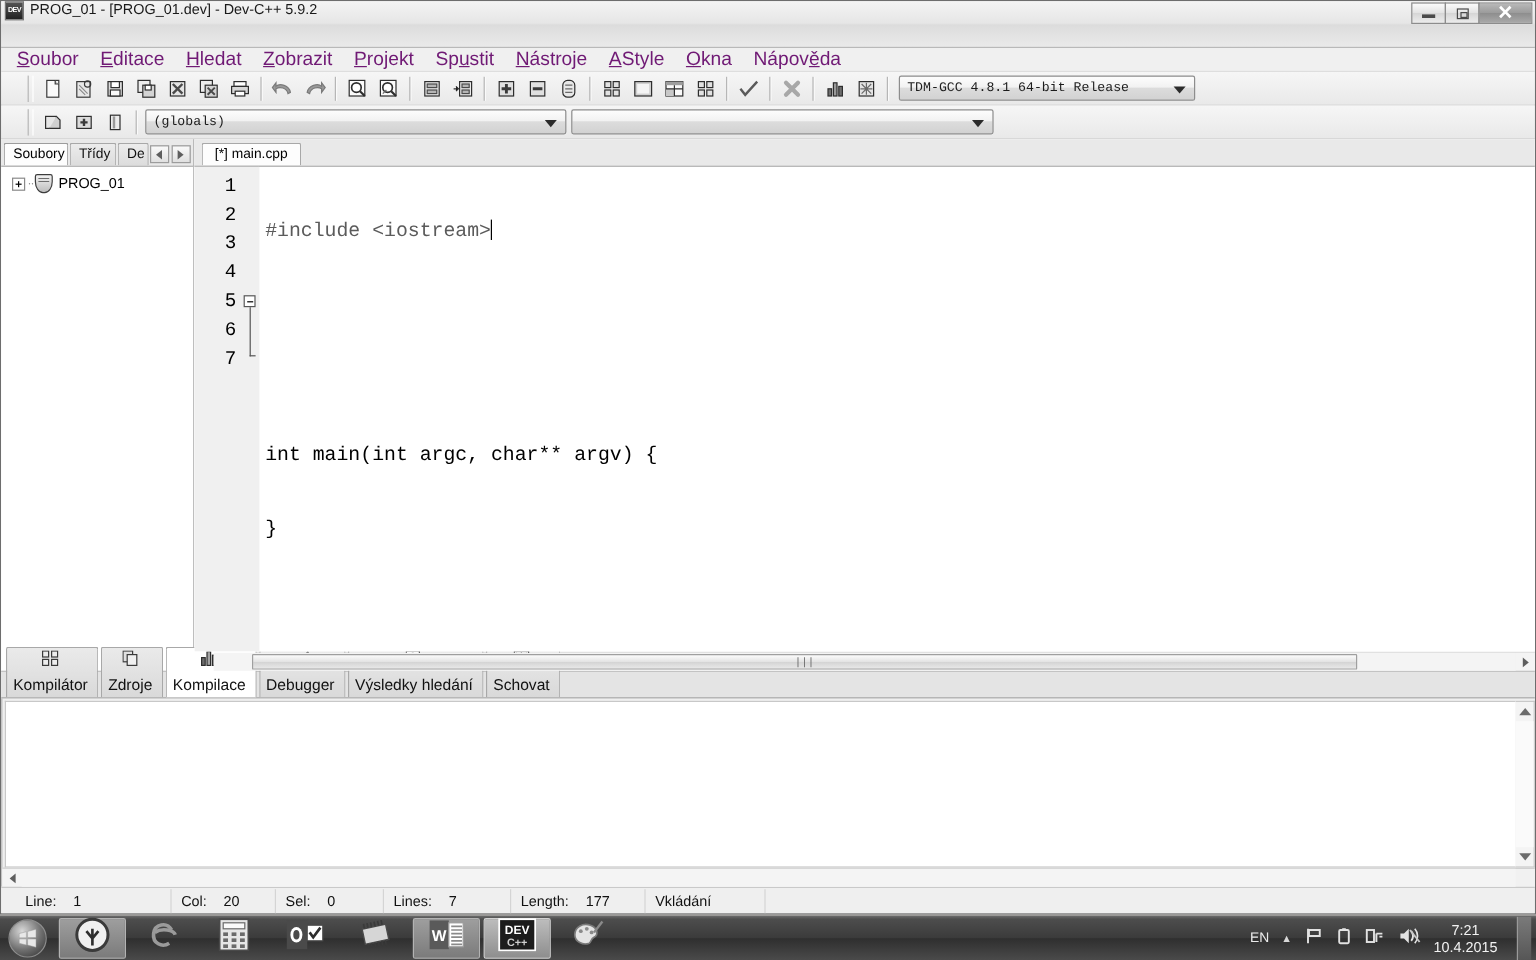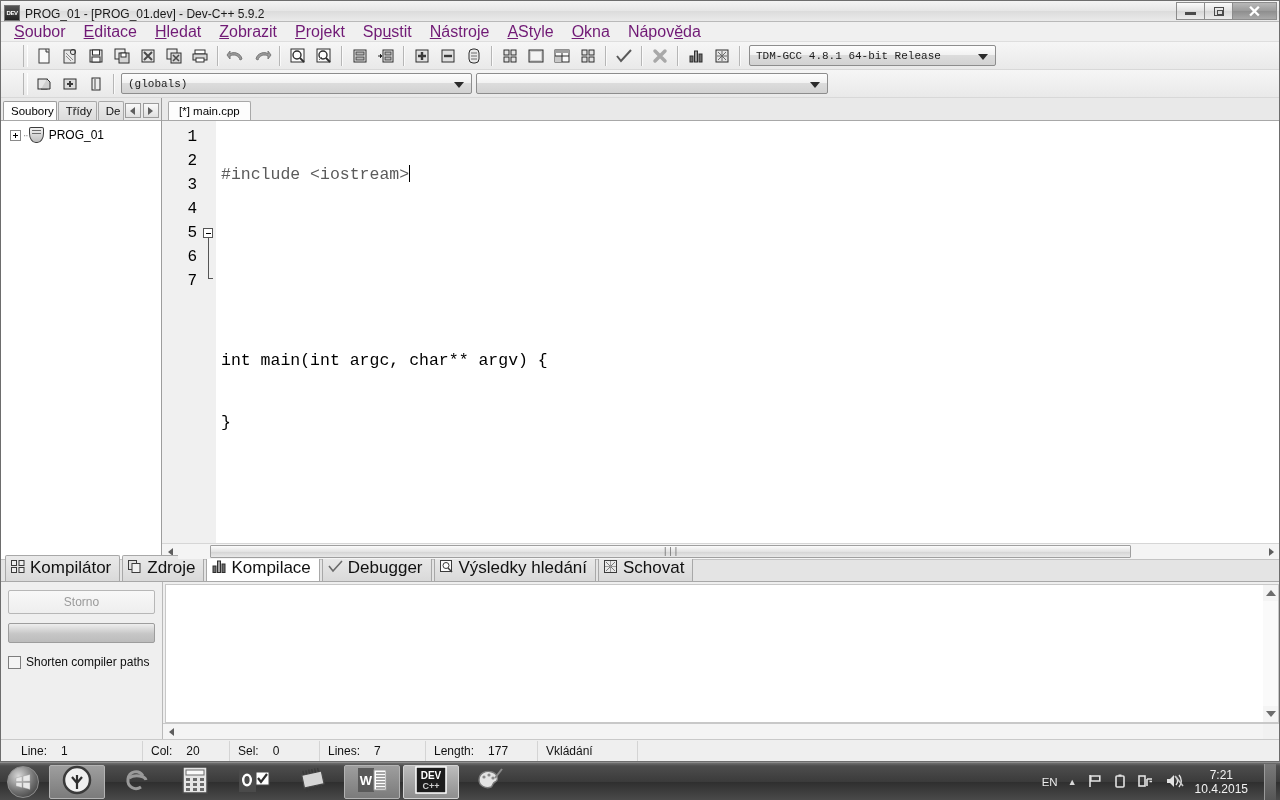--- a/index.html
+++ b/index.html
@@ -12,24 +12,24 @@
   .app {
     position: absolute; left: 0; top: 0;
     width: 1280px; height: 762px;
     background: #efefef;
     border: 1px solid #6d6d6d;
     display: flex; flex-direction: column;
   }
 
   
   .titlebar {
-    height: 21px;
+    height: 39px;
     background: linear-gradient(to bottom, #f4f4f4 0%, #e6e6e6 48%, #dcdcdc 52%, #eaeaea 100%);
     border-bottom: 1px solid #b9b9b9;
-    display: flex; align-items: flex-end;
+    display: flex; align-items: flex-start;
     position: relative;
     flex: 0 0 auto;
   }
   .title-icon {
     width: 16px; height: 16px; margin-left: 3px; margin-right: 5px;
     background: linear-gradient(to bottom,#555,#222);
     border: 1px solid #777;
     color:#fff; font-size:6px; font-family:"Liberation Sans",sans-serif;
     display:flex; align-items:center; justify-content:center; font-weight:bold;
     letter-spacing:-0.5px;
@@ -196,25 +196,25 @@
   .thumb-grip { font-size:9px; color:#6a6a6a; letter-spacing:0px; font-family:"Liberation Mono",monospace;}
   .tri-l { width:0;height:0;border-top:4px solid transparent;border-bottom:4px solid transparent;border-right:5px solid #5e5e5e;}
   .tri-r { width:0;height:0;border-top:4px solid transparent;border-bottom:4px solid transparent;border-left:5px solid #5e5e5e;}
   .tri-u { width:0;height:0;border-left:5px solid transparent;border-right:5px solid transparent;border-bottom:6px solid #6c6c6c;}
   .tri-d { width:0;height:0;border-left:5px solid transparent;border-right:5px solid transparent;border-top:6px solid #6c6c6c;}
 
   
   .bottom { flex: 0 0 auto; background:#efefef; }
   .bp-tabs { height: 22px; display: flex; align-items: flex-end; background: #e4e4e4; padding-left: 4px; border-top:1px solid #c3c3c3;}
   .bp-tab {
-    font-size: 17px; padding: 2px 8px 3px 5px; color:#111;
+    font-size: 13px; padding: 2px 8px 3px 5px; color:#111;
     border: 1px solid #a8a8a8; border-bottom: none;
     background: linear-gradient(to bottom,#eaeaea,#d9d9d9);
     margin-right: 2px; border-radius: 2px 2px 0 0;
-    display: flex; align-items: center; gap: 5px; white-space:nowrap;
+    display: flex; align-items: center; gap: 5px; white-space:nowrap;flex-direction:column;
   }
   .bp-tab.active { background: #fff; }
   .bp-body { height: 158px; display: flex; background: #efefef; border-top: 1px solid #a8a8a8;}
   .bp-left { width: 161px; flex: 0 0 161px; padding: 8px 7px; }
   .storno {
     height: 24px; width: 100%; border: 1px solid #b7b7b7;
     background: linear-gradient(to bottom,#f8f8f8,#eeeeee);
     color: #9a9a9a; font-size: 12px;
     display:flex;align-items:center;justify-content:center; border-radius:2px;
   }
@@ -654,28 +654,20 @@
               <rect x="0.5" y="0.5" width="12" height="12" fill="#e8e8e8" stroke="#3a3a3a"></rect>
               <path d="M2 2 l9 9 M11 2 l-9 9" stroke="#7a7a7a"></path>
               <path d="M6.5 1 v11 M1 6.5 h11" stroke="#9a9a9a"></path>
             </svg>
         </span>
         <span>Schovat</span>
       </div>
     </div>
 
     <div class="bp-body">
-      <div class="bp-left">
-        <div class="storno">Storno</div>
-        <div class="progress"></div>
-        <div class="cb-row">
-          <span class="cb"></span>
-          <span>Shorten compiler paths</span>
-        </div>
-      </div>
       <div class="bp-out">
         <div class="bp-outmain">
           <div class="bp-white"></div>
           <div class="vscroll">
             <div class="vs-arrow">
                 <i class="tri-u"></i>
               </div>
             <div class="vs-track"></div>
             <div class="vs-arrow">
                 <i class="tri-d"></i>

